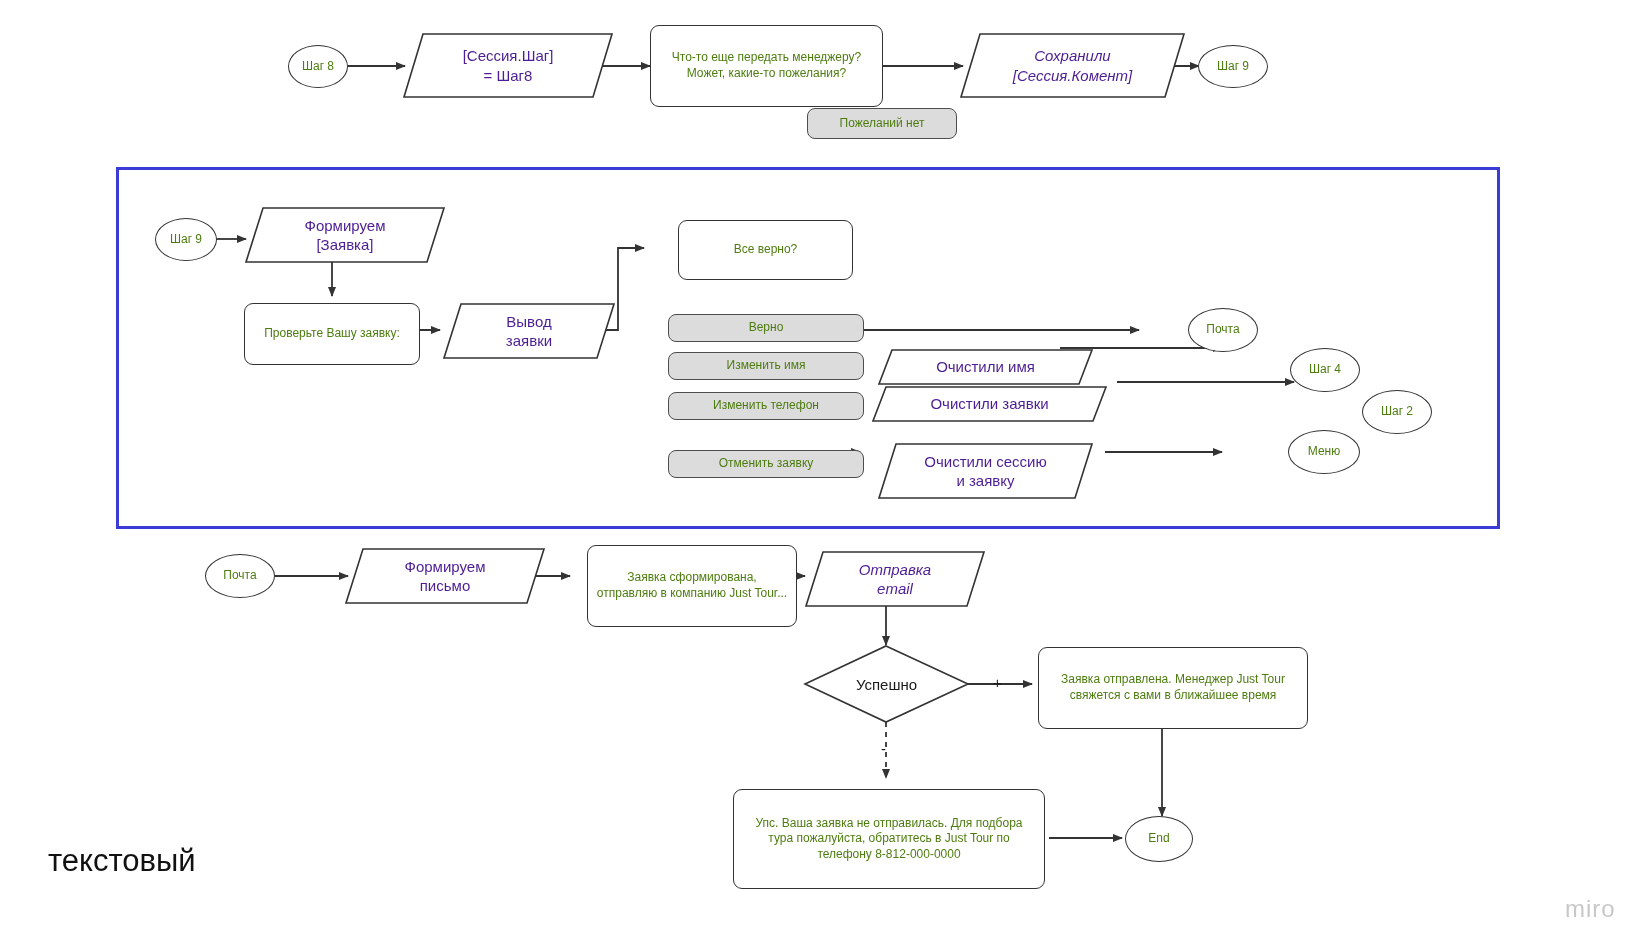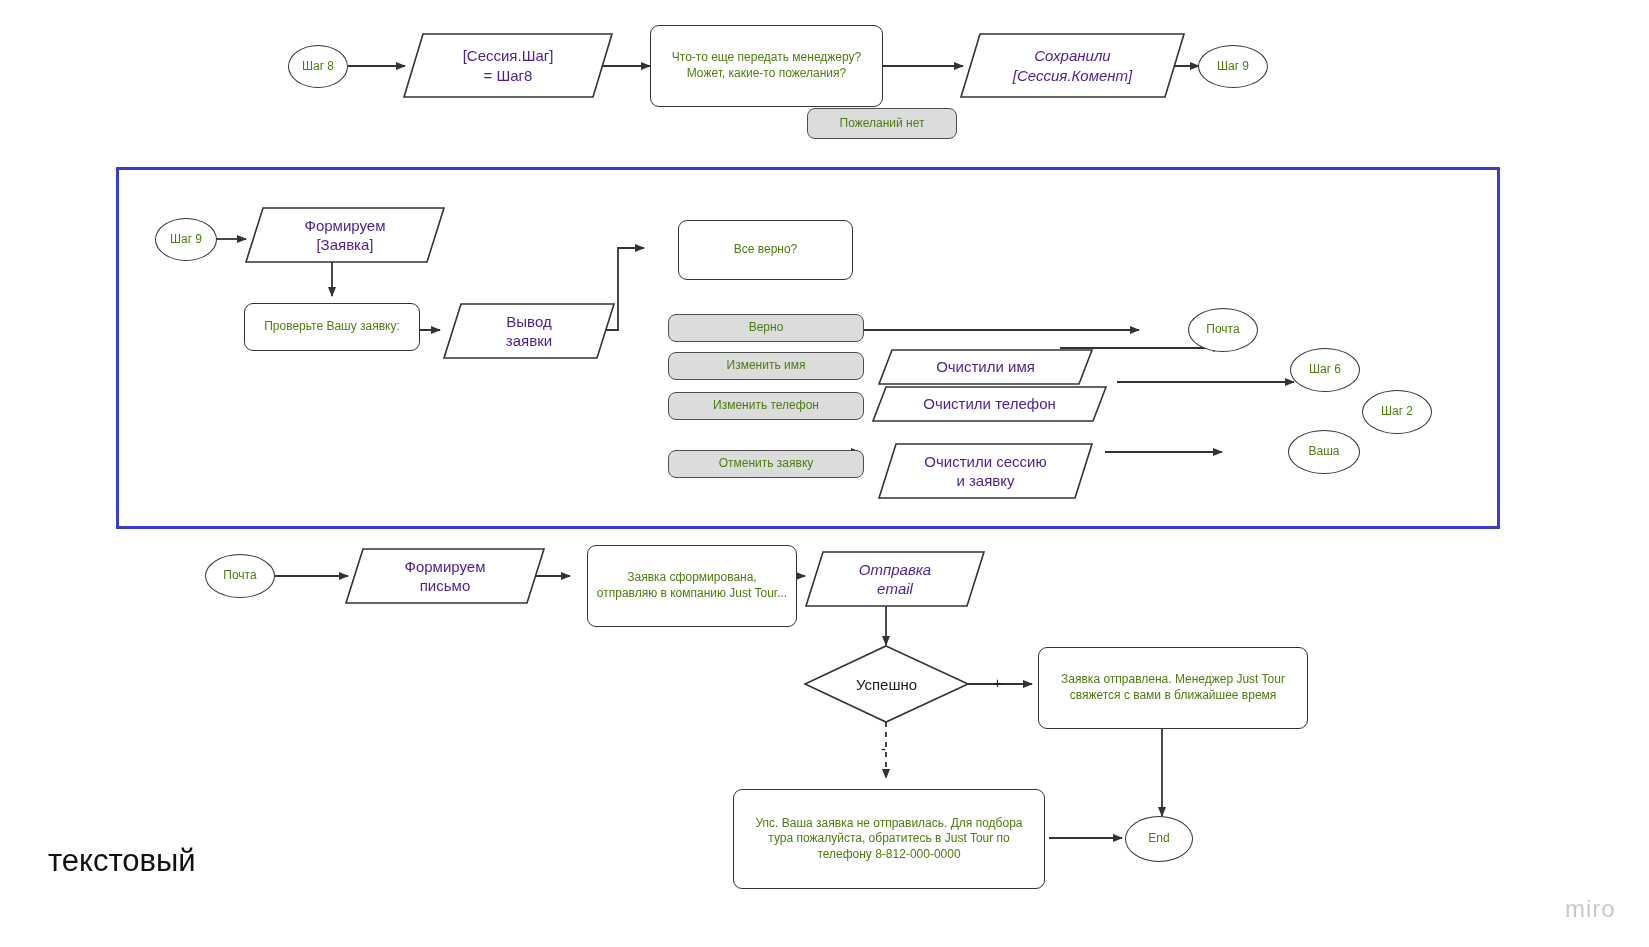--- a/index.html
+++ b/index.html
@@ -194,21 +194,21 @@
   <div class="para-wrap" style="left:245px;top:207px;width:200px;height:56px;">
     <svg width="200" height="56" viewBox="0 0 200 56">
       <polygon points="18,1 199,1 182,55 1,55" fill="#ffffff" stroke="#333333" stroke-width="1.6"></polygon>
     </svg>
     <div class="para-label">
       <span style="white-space:pre-line;">Формируем
 [Заявка]</span>
     </div>
   </div>
 
-  <div class="node rect" style="left:244px;top:303px;width:176px;height:48px;padding:12px 8px;">
+  <div class="node rect" style="left:244px;top:303px;width:176px;height:62px;padding:12px 8px;">
     <span>Проверьте Вашу заявку:</span>
   </div>
 
   <div class="para-wrap" style="left:443px;top:303px;width:172px;height:56px;">
     <svg width="172" height="56" viewBox="0 0 172 56">
       <polygon points="18,1 171,1 154,55 1,55" fill="#ffffff" stroke="#333333" stroke-width="1.6"></polygon>
     </svg>
     <div class="para-label">
       <span style="white-space:pre-line;">Вывод
 заявки</span>
@@ -242,48 +242,48 @@
     <div class="para-label">
       <span>Очистили имя</span>
     </div>
   </div>
 
   <div class="para-wrap" style="left:872px;top:386px;width:235px;height:36px;">
     <svg width="235" height="36" viewBox="0 0 235 36">
       <polygon points="14,1 234,1 221,35 1,35" fill="#ffffff" stroke="#333333" stroke-width="1.6"></polygon>
     </svg>
     <div class="para-label">
-      <span>Очистили телефон</span>
+      <span>Очистили заявки</span>
     </div>
   </div>
 
   <div class="para-wrap" style="left:878px;top:443px;width:215px;height:56px;">
     <svg width="215" height="56" viewBox="0 0 215 56">
       <polygon points="18,1 214,1 197,55 1,55" fill="#ffffff" stroke="#333333" stroke-width="1.6"></polygon>
     </svg>
     <div class="para-label">
       <span style="white-space:pre-line;">Очистили сессию
 и заявку</span>
     </div>
   </div>
 
   <div class="node ellipse" style="left:1188px;top:308px;width:70px;height:44px;">
     <span>Почта</span>
   </div>
 
   <div class="node ellipse" style="left:1290px;top:348px;width:70px;height:44px;">
-    <span>Шаг 6</span>
+    <span>Шаг 4</span>
   </div>
 
   <div class="node ellipse" style="left:1362px;top:390px;width:70px;height:44px;">
     <span>Шаг 2</span>
   </div>
 
   <div class="node ellipse" style="left:1288px;top:430px;width:72px;height:44px;">
-    <span>Ваша</span>
+    <span>Меню</span>
   </div>
 
   <div class="node ellipse" style="left:205px;top:554px;width:70px;height:44px;">
     <span>Почта</span>
   </div>
 
   <div class="para-wrap" style="left:345px;top:548px;width:200px;height:56px;">
     <svg width="200" height="56" viewBox="0 0 200 56">
       <polygon points="18,1 199,1 182,55 1,55" fill="#ffffff" stroke="#333333" stroke-width="1.6"></polygon>
     </svg>

